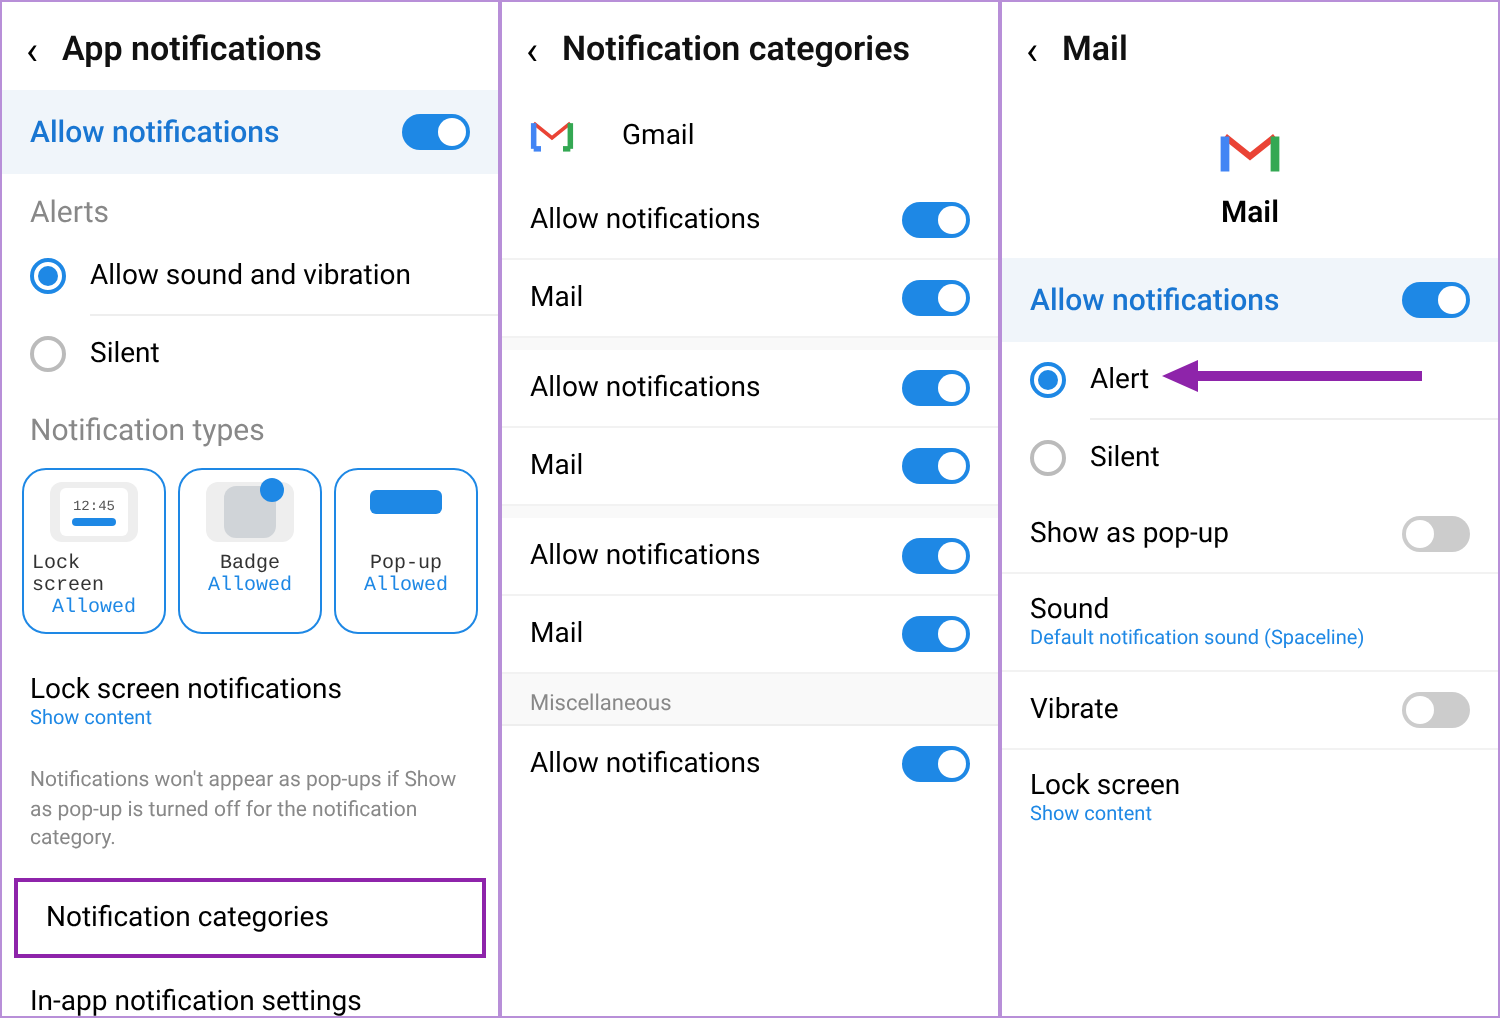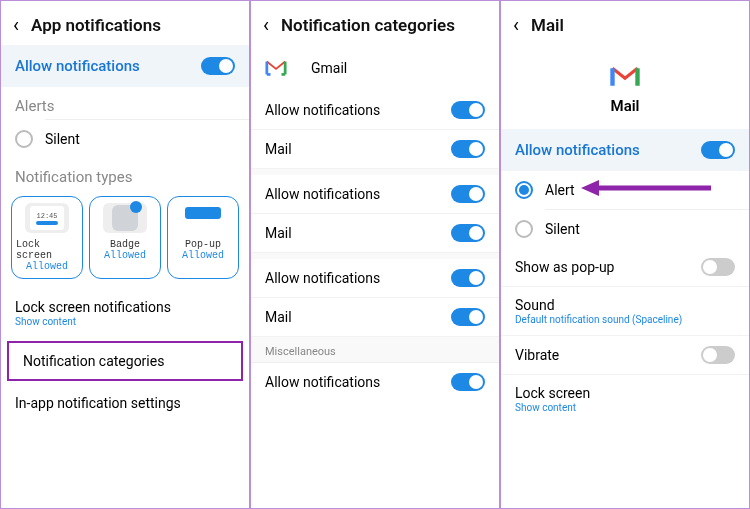--- a/index.html
+++ b/index.html
@@ -229,20 +229,24 @@
 <div class="pane">
   <div class="header">
     <span class="back-arrow">‹</span>
     <span class="header-title">App notifications</span>
   </div>
   <div class="allow-bar">
     <span class="allow-label">Allow notifications</span>
     <span class="toggle on"></span>
   </div>
   <div class="section-label">Alerts</div>
+  <div class="radio-row">
+    <span class="radio checked"></span>
+    <span>Allow sound and vibration</span>
+  </div>
   <div class="divider-inset"></div>
   <div class="radio-row">
     <span class="radio unchecked"></span>
     <span>Silent</span>
   </div>
   <div class="section-label">Notification types</div>
   <div class="type-cards">
     <div class="type-card">
       <div class="type-glyph">
         <div class="lock-phone">
@@ -267,20 +271,21 @@
       <span class="type-name">Pop-up</span>
       <span class="type-status">Allowed</span>
     </div>
   </div>
   <div class="list-row noborder">
     <div class="row-main">
       <span>Lock screen notifications</span>
       <span class="sub-text">Show content</span>
     </div>
   </div>
+  <div class="help-text">Notifications won't appear as pop-ups if Show as pop-up is turned off for the notification category.</div>
   <div class="highlight-box">
     <div class="list-row">
       <span>Notification categories</span>
     </div>
   </div>
   <div class="list-row noborder">
     <span>In-app notification settings</span>
   </div>
 </div>
 

